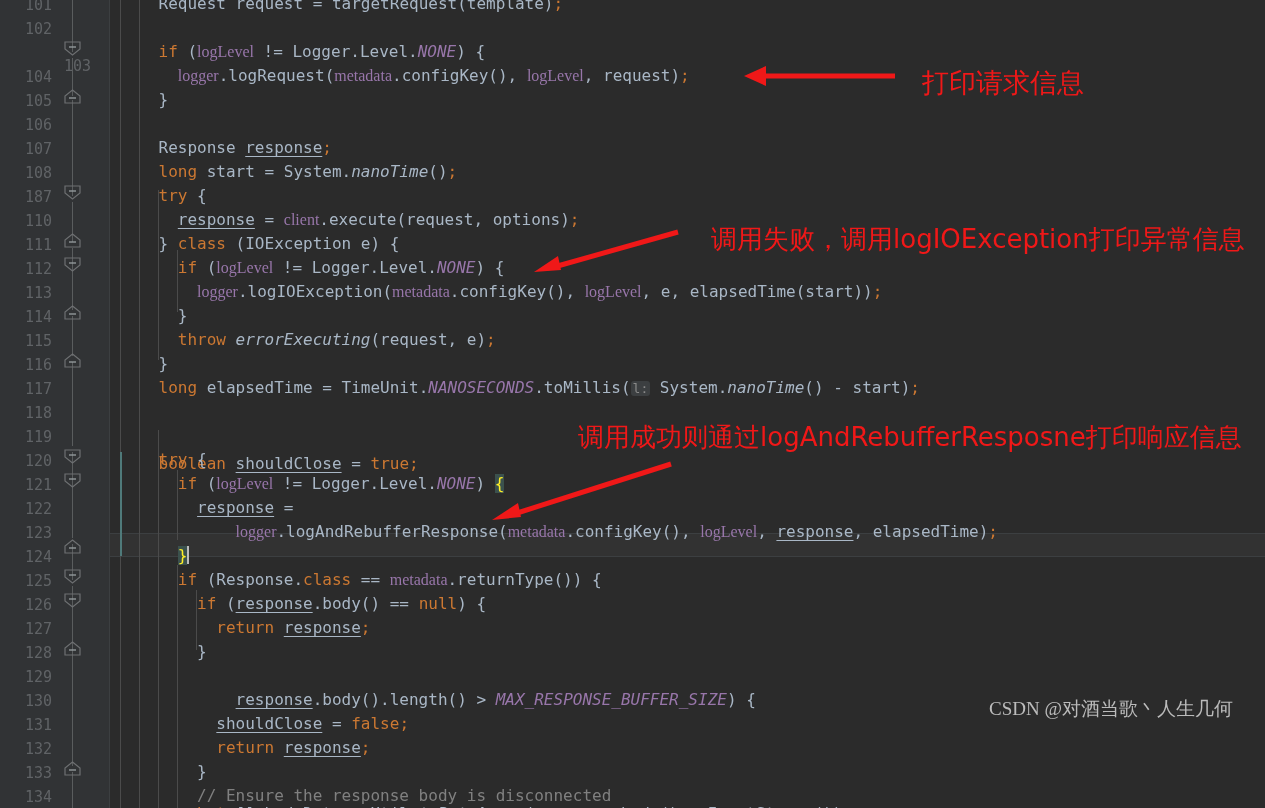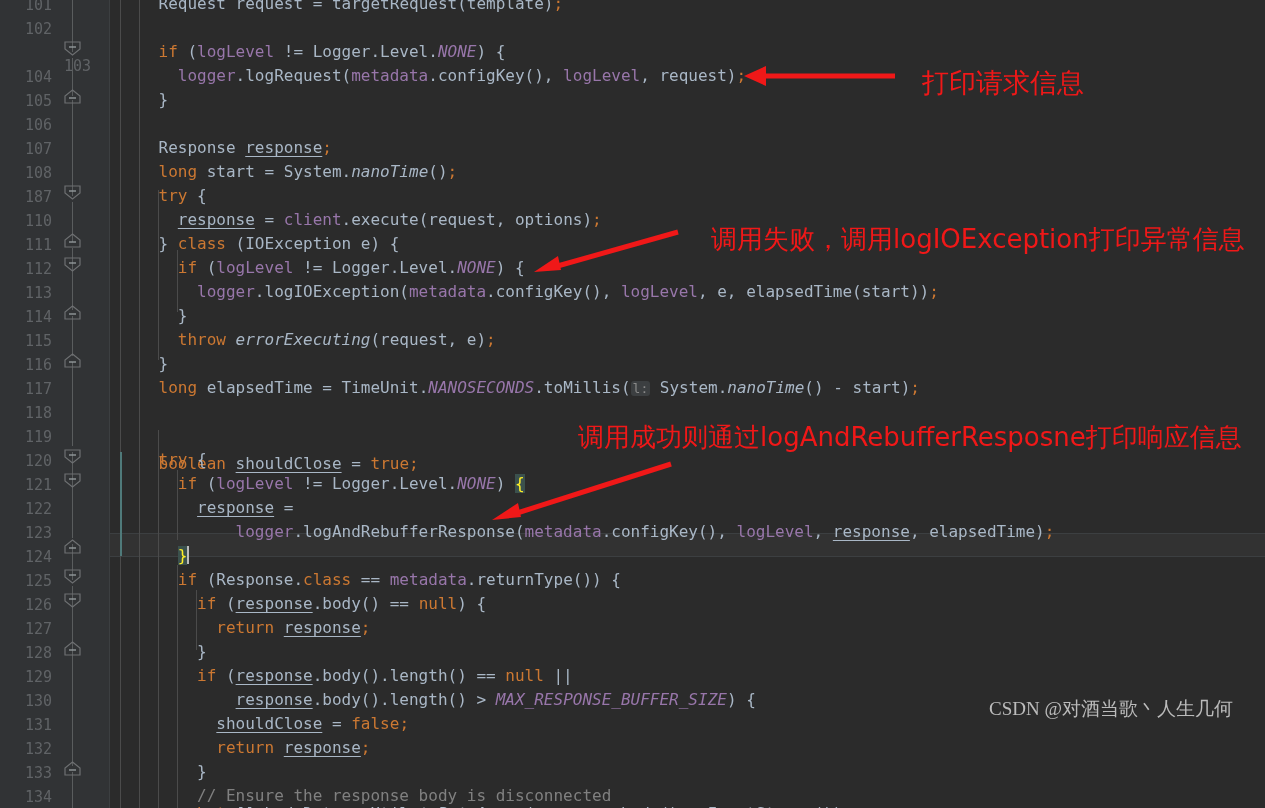--- a/index.html
+++ b/index.html
@@ -40,21 +40,21 @@
   .curline{position:absolute;left:0;width:1265px;height:24px;background:#323232;
            border-top:1px solid #3c3f41;border-bottom:1px solid #3c3f41;box-sizing:border-box;}
 
   
   .guide{position:absolute;width:1px;background:#4b4b4b;}
   .guide.active{background:#4f7a7a;width:2px;}
 
   
   .kw{color:#cc7832;}
   .def{color:#a9b7c6;}
-  .fld{color:#9876aa;}
+  .fld{color:#9876aa;font-family:Liberation Serif, serif;}
   .stat{color:#9876aa;font-style:italic;}
   .cls{color:#a9b7c6;}
   .cmt{color:#808080;}
   .var-u{color:#a9b7c6;text-decoration:underline;text-underline-offset:3px;}
   .italic{font-style:italic;}
   .brace-hl{background:#3b514d;color:#ffef28;}
   .hint{background:#3c3f41;color:#8a8a8a;font-size:13px;border-radius:3px;padding:0 2px;}
   .caret{display:inline-block;width:2px;height:18px;background:#bbbbbb;vertical-align:-3px;}
 
   
@@ -246,21 +246,20 @@
     <div class="line" style="top:424px;margin-top:28px;"><span class="txt">    <span class="kw">boolean</span> <span class="var-u">shouldClose</span> <span class="def">=</span> <span class="kw">true</span><span class="kw">;</span></span></div>
     <div class="line" style="top:448px;"><span class="txt">    <span class="kw">try</span> {</span></div>
     <div class="line" style="top:472px;"><span class="txt">      <span class="kw">if</span> (<span class="fld">logLevel</span> != Logger.Level.<span class="stat">NONE</span>) <span class="brace-hl">{</span></span></div>
     <div class="line" style="top:496px;"><span class="txt">        <span class="var-u">response</span> <span class="def">=</span></span></div>
     <div class="line" style="top:520px;"><span class="txt">            <span class="fld">logger</span>.logAndRebufferResponse(<span class="fld">metadata</span>.configKey(), <span class="fld">logLevel</span>, <span class="var-u">response</span>, elapsedTime)<span class="kw">;</span></span></div>
     <div class="line" style="top:544px;"><span class="txt">      <span class="brace-hl">}</span><span class="caret"></span></span></div>
     <div class="line" style="top:568px;"><span class="txt">      <span class="kw">if</span> (Response.<span class="kw">class</span> == <span class="fld">metadata</span>.returnType()) {</span></div>
     <div class="line" style="top:592px;"><span class="txt">        <span class="kw">if</span> (<span class="var-u">response</span>.body() == <span class="kw">null</span>) {</span></div>
     <div class="line" style="top:616px;"><span class="txt">          <span class="kw">return</span> <span class="var-u">response</span><span class="kw">;</span></span></div>
     <div class="line" style="top:640px;"><span class="txt">        }</span></div>
-    <div class="line" style="top:664px;"><span class="txt">        <span class="kw">if</span> (<span class="var-u">response</span>.body().length() == <span class="kw">null</span> <span class="def">||</span></span></div>
     <div class="line" style="top:688px;"><span class="txt">            <span class="var-u">response</span>.body().length() <span class="def">&gt;</span> <span class="stat">MAX_RESPONSE_BUFFER_SIZE</span>) {</span></div>
     <div class="line" style="top:712px;"><span class="txt">          <span class="var-u">shouldClose</span> <span class="def">=</span> <span class="kw">false</span><span class="kw">;</span></span></div>
     <div class="line" style="top:736px;"><span class="txt">          <span class="kw">return</span> <span class="var-u">response</span><span class="kw">;</span></span></div>
     <div class="line" style="top:760px;"><span class="txt">        }</span></div>
     <div class="line" style="top:784px;"><span class="txt">        <span class="cmt">// Ensure the response body is disconnected</span></span></div>
     <div class="line" style="top:802px;"><span class="txt">        <span class="kw">byte</span>[] bodyData <span class="def">=</span> Util.<span class="italic">toByteArray</span>(<span class="var-u">response</span>.body().asInputStream())<span class="kw">;</span></span></div>
   </div>
 
   <div class="guide active" style="left:120px;top:452px;height:104px;"></div>
 

